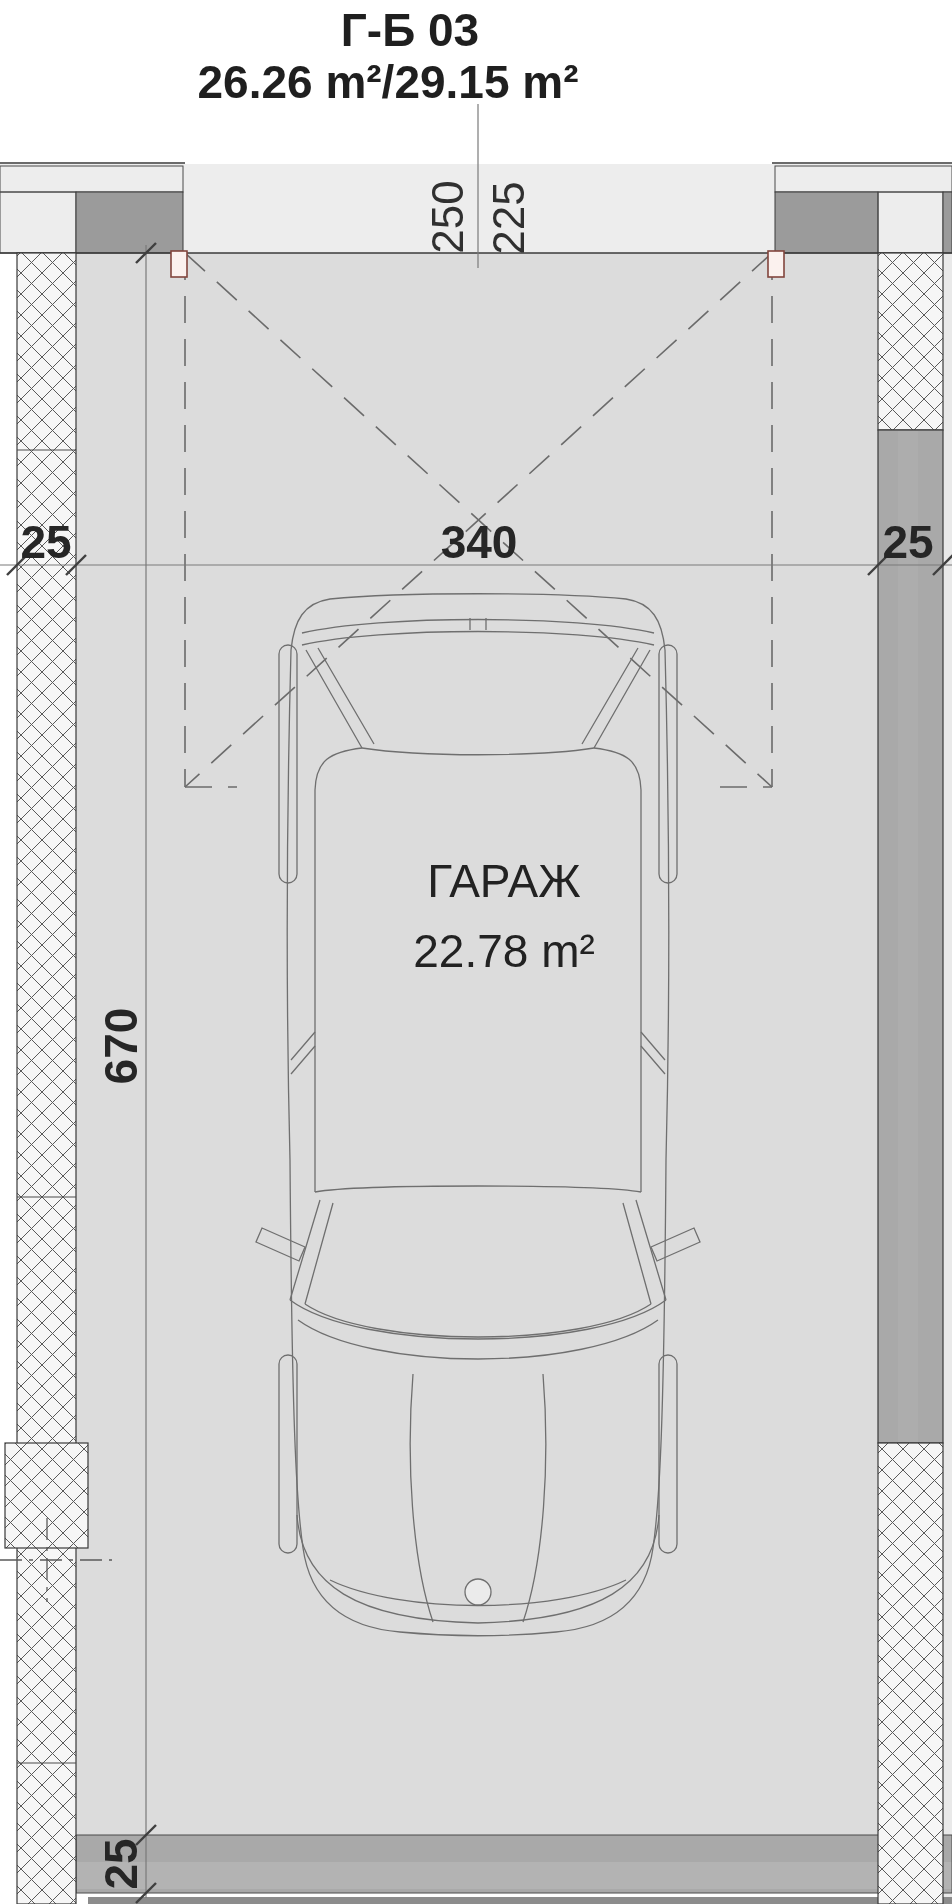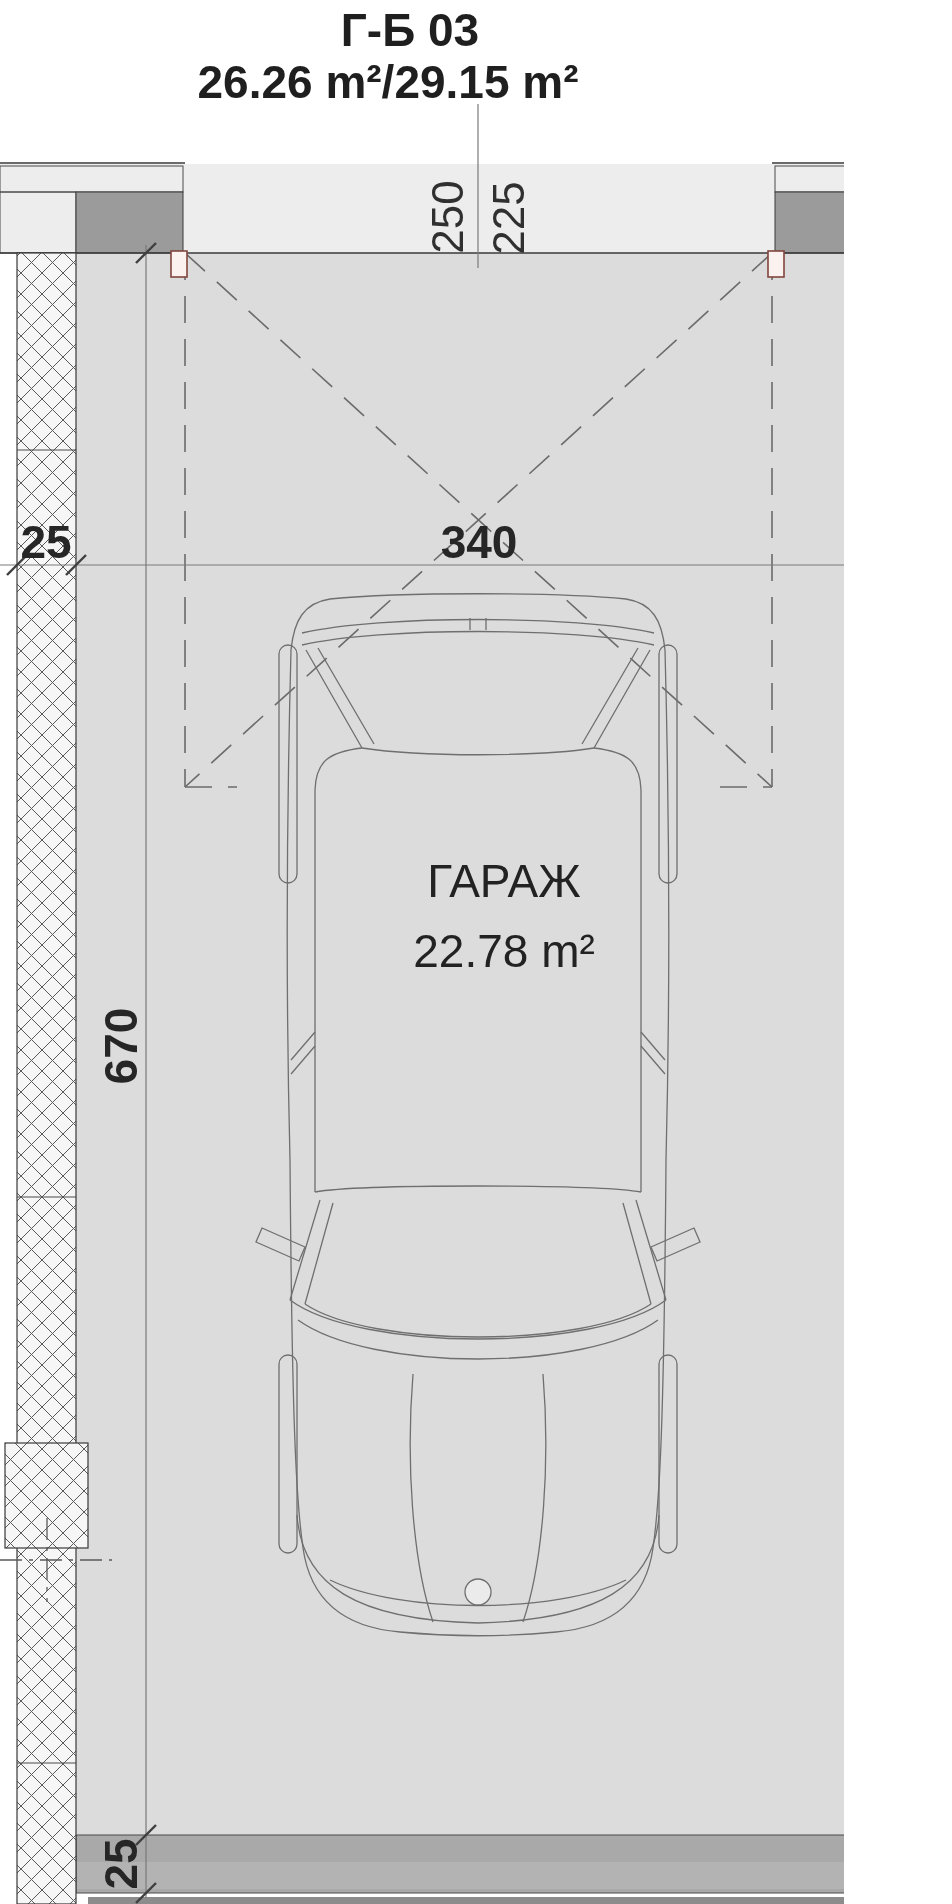--- a/index.html
+++ b/index.html
@@ -1,16 +1,16 @@
 <!DOCTYPE html>
 <html><head>
 <meta charset="utf-8">
 <style>
   html,body{margin:0;padding:0;background:#ffffff;}
-  .stage{position:relative;width:844px;height:1904px;background:#ffffff;overflow:hidden;}
+  .stage{position:relative;width:952px;height:1904px;background:#ffffff;overflow:hidden;}
   svg{display:block;}
   .ln{stroke:#3a3a3a;stroke-width:1.4;fill:none;}
   .thin{stroke:#4a4a4a;stroke-width:1;fill:none;}
   .dim{stroke:#7a7a7a;stroke-width:1.2;fill:none;}
   .tick{stroke:#3f3f3f;stroke-width:2.4;fill:none;}
   .door-dash{stroke:#6b6b6b;stroke-width:1.6;fill:none;stroke-dasharray:27 16;}
   .axis-dash{stroke:#5a5a5a;stroke-width:1.3;fill:none;stroke-dasharray:22 7 4 7;}
   .car-ln{stroke:#6f6f6f;stroke-width:1.3;fill:none;}
   .t{font-family:"Liberation Sans","DejaVu Sans",sans-serif;fill:#1f1f1f;}
   .t-title{font-size:46px;font-weight:bold;}

